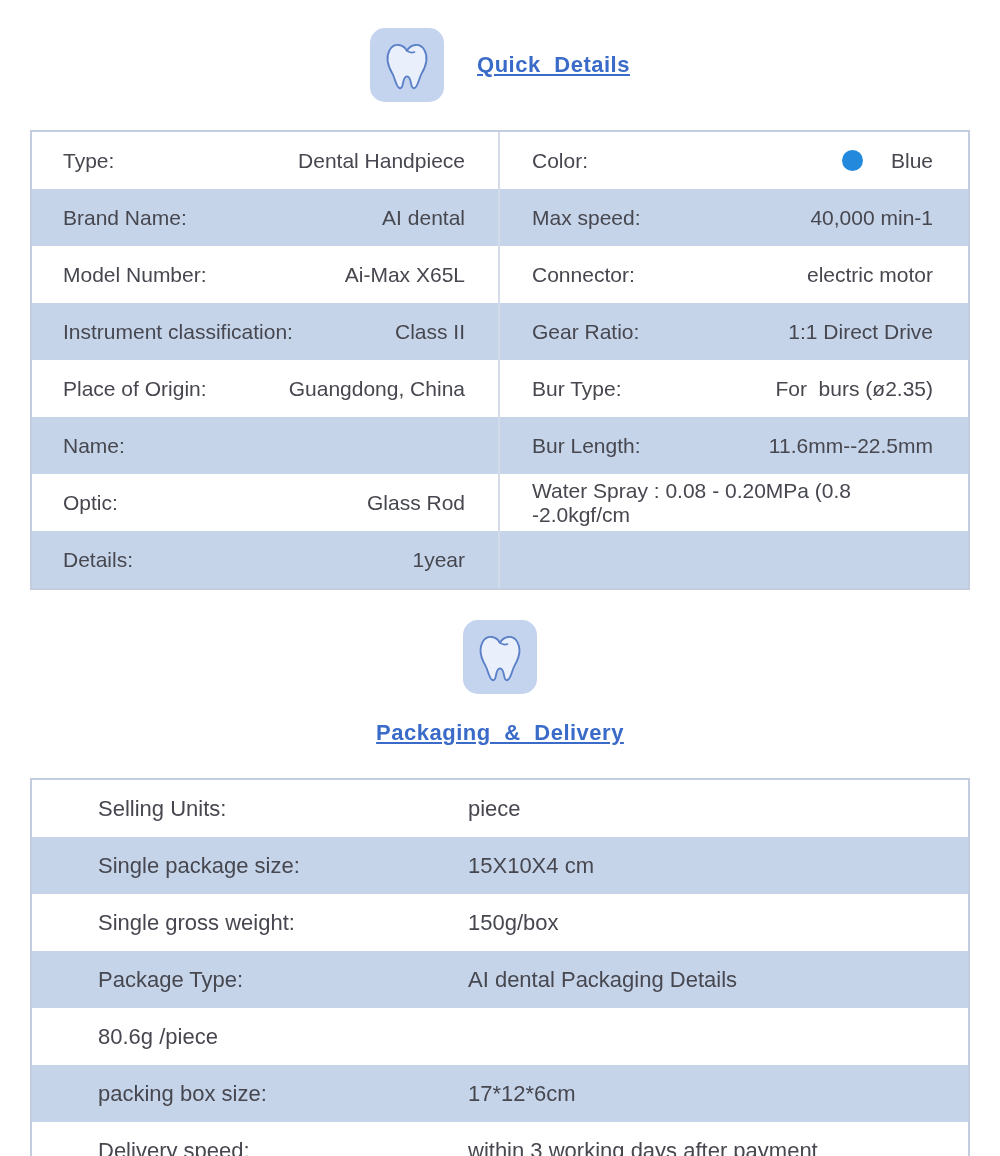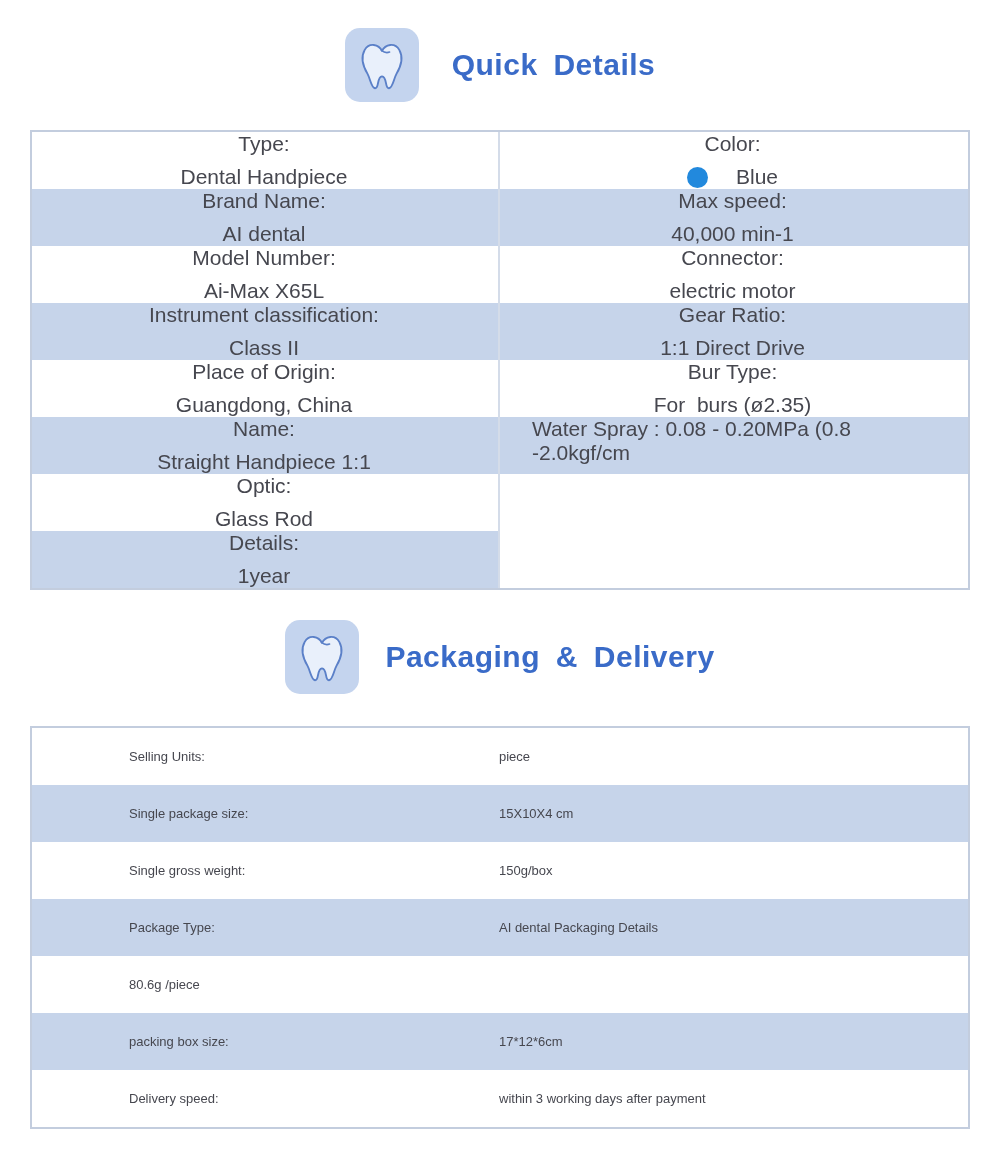--- a/index.html
+++ b/index.html
@@ -12,56 +12,56 @@
     color: #46474f;
   }
 
   
   .section-header {
     display: flex;
     justify-content: center;
     align-items: center;
   }
   .section-header.first { margin-top: 28px; gap: 33px; }
-  .section-header.second { margin-top: 30px; gap: 26px; }
+  .section-header.second { margin-top: 30px; gap: 26px; flex-direction: column; }
   .icon-badge {
     width: 74px; height: 74px;
     border-radius: 15px;
     background: #c4d4ee;
     display: flex; align-items: center; justify-content: center;
     flex: 0 0 auto;
   }
   .section-title {
     margin: 0;
-    font-size: 30px;
+    font-size: 22px;
     font-weight: bold;
     color: #3a6bc8;
     letter-spacing: 0.5px;
     word-spacing: 7px;
+    text-decoration: underline;
   }
 
   
   .spec-table {
     width: 940px;
     margin: 28px auto 0;
     border: 2px solid #c3cdde;
     box-sizing: border-box;
     display: flex;
     background: #ffffff;
   }
   .spec-col { width: 468px; box-sizing: border-box; }
   .spec-col.left { border-right: 2px solid #d4dce9; }
   .spec-row {
     height: 57px;
     display: flex;
     align-items: center;
     justify-content: space-between;
     font-size: 21px;
     box-sizing: border-box;
-    flex-direction: column;
   }
   .spec-col.left  .spec-row { padding: 0 33px 0 31px; }
   .spec-col.right .spec-row { padding: 0 35px 0 32px; }
   .spec-col .spec-row:nth-child(even) { background: #c6d4ea; }
   .spec-row.full { justify-content: flex-start; padding-right: 8px; }
   .spec-value.with-dot { display: flex; align-items: center; gap: 14px; }
   .color-dot {
     width: 21px; height: 21px;
     border-radius: 50%;
     background: #2289dd;
@@ -74,22 +74,22 @@
     width: 940px;
     margin: 32px auto 0;
     border: 2px solid #c3cdde;
     box-sizing: border-box;
     background: #ffffff;
   }
   .pk-row {
     height: 57px;
     display: flex;
     align-items: center;
-    padding: 0 30px 0 97px;
-    font-size: 13px;
+    padding: 0 30px 0 66px;
+    font-size: 22px;
     box-sizing: border-box;
   }
   .pk-row:nth-child(even) { background: #c6d4ea; }
   .pk-label { width: 370px; flex: 0 0 auto; }
   .pk-value { flex: 1; text-align: left; }
 </style>
 </head>
 <body>
 
 <div class="section-header first">
@@ -119,21 +119,20 @@
     <div class="spec-row">
       <span class="spec-label">Instrument classification:</span>
       <span class="spec-value">Class II</span>
     </div>
     <div class="spec-row">
       <span class="spec-label">Place of Origin:</span>
       <span class="spec-value">Guangdong, China</span>
     </div>
     <div class="spec-row">
       <span class="spec-label">Name:</span>
-      <span class="spec-value">Straight Handpiece 1:1</span>
     </div>
     <div class="spec-row">
       <span class="spec-label">Optic:</span>
       <span class="spec-value">Glass Rod</span>
     </div>
     <div class="spec-row">
       <span class="spec-label">Details:</span>
       <span class="spec-value">1year</span>
     </div>
   </div>
@@ -153,20 +152,24 @@
       <span class="spec-label">Connector:</span>
       <span class="spec-value">electric motor</span>
     </div>
     <div class="spec-row">
       <span class="spec-label">Gear Ratio:</span>
       <span class="spec-value">1:1 Direct Drive</span>
     </div>
     <div class="spec-row">
       <span class="spec-label">Bur Type:</span>
       <span class="spec-value">For&nbsp; burs (ø2.35)</span>
+    </div>
+    <div class="spec-row">
+      <span class="spec-label">Bur Length:</span>
+      <span class="spec-value">11.6mm--22.5mm</span>
     </div>
     <div class="spec-row full">
       <span class="spec-label">Water Spray : 0.08 - 0.20MPa (0.8 -2.0kgf/cm</span>
     </div>
     <div class="spec-row"></div>
   </div>
 </div>
 
 <div class="section-header second">
   <div class="icon-badge">

